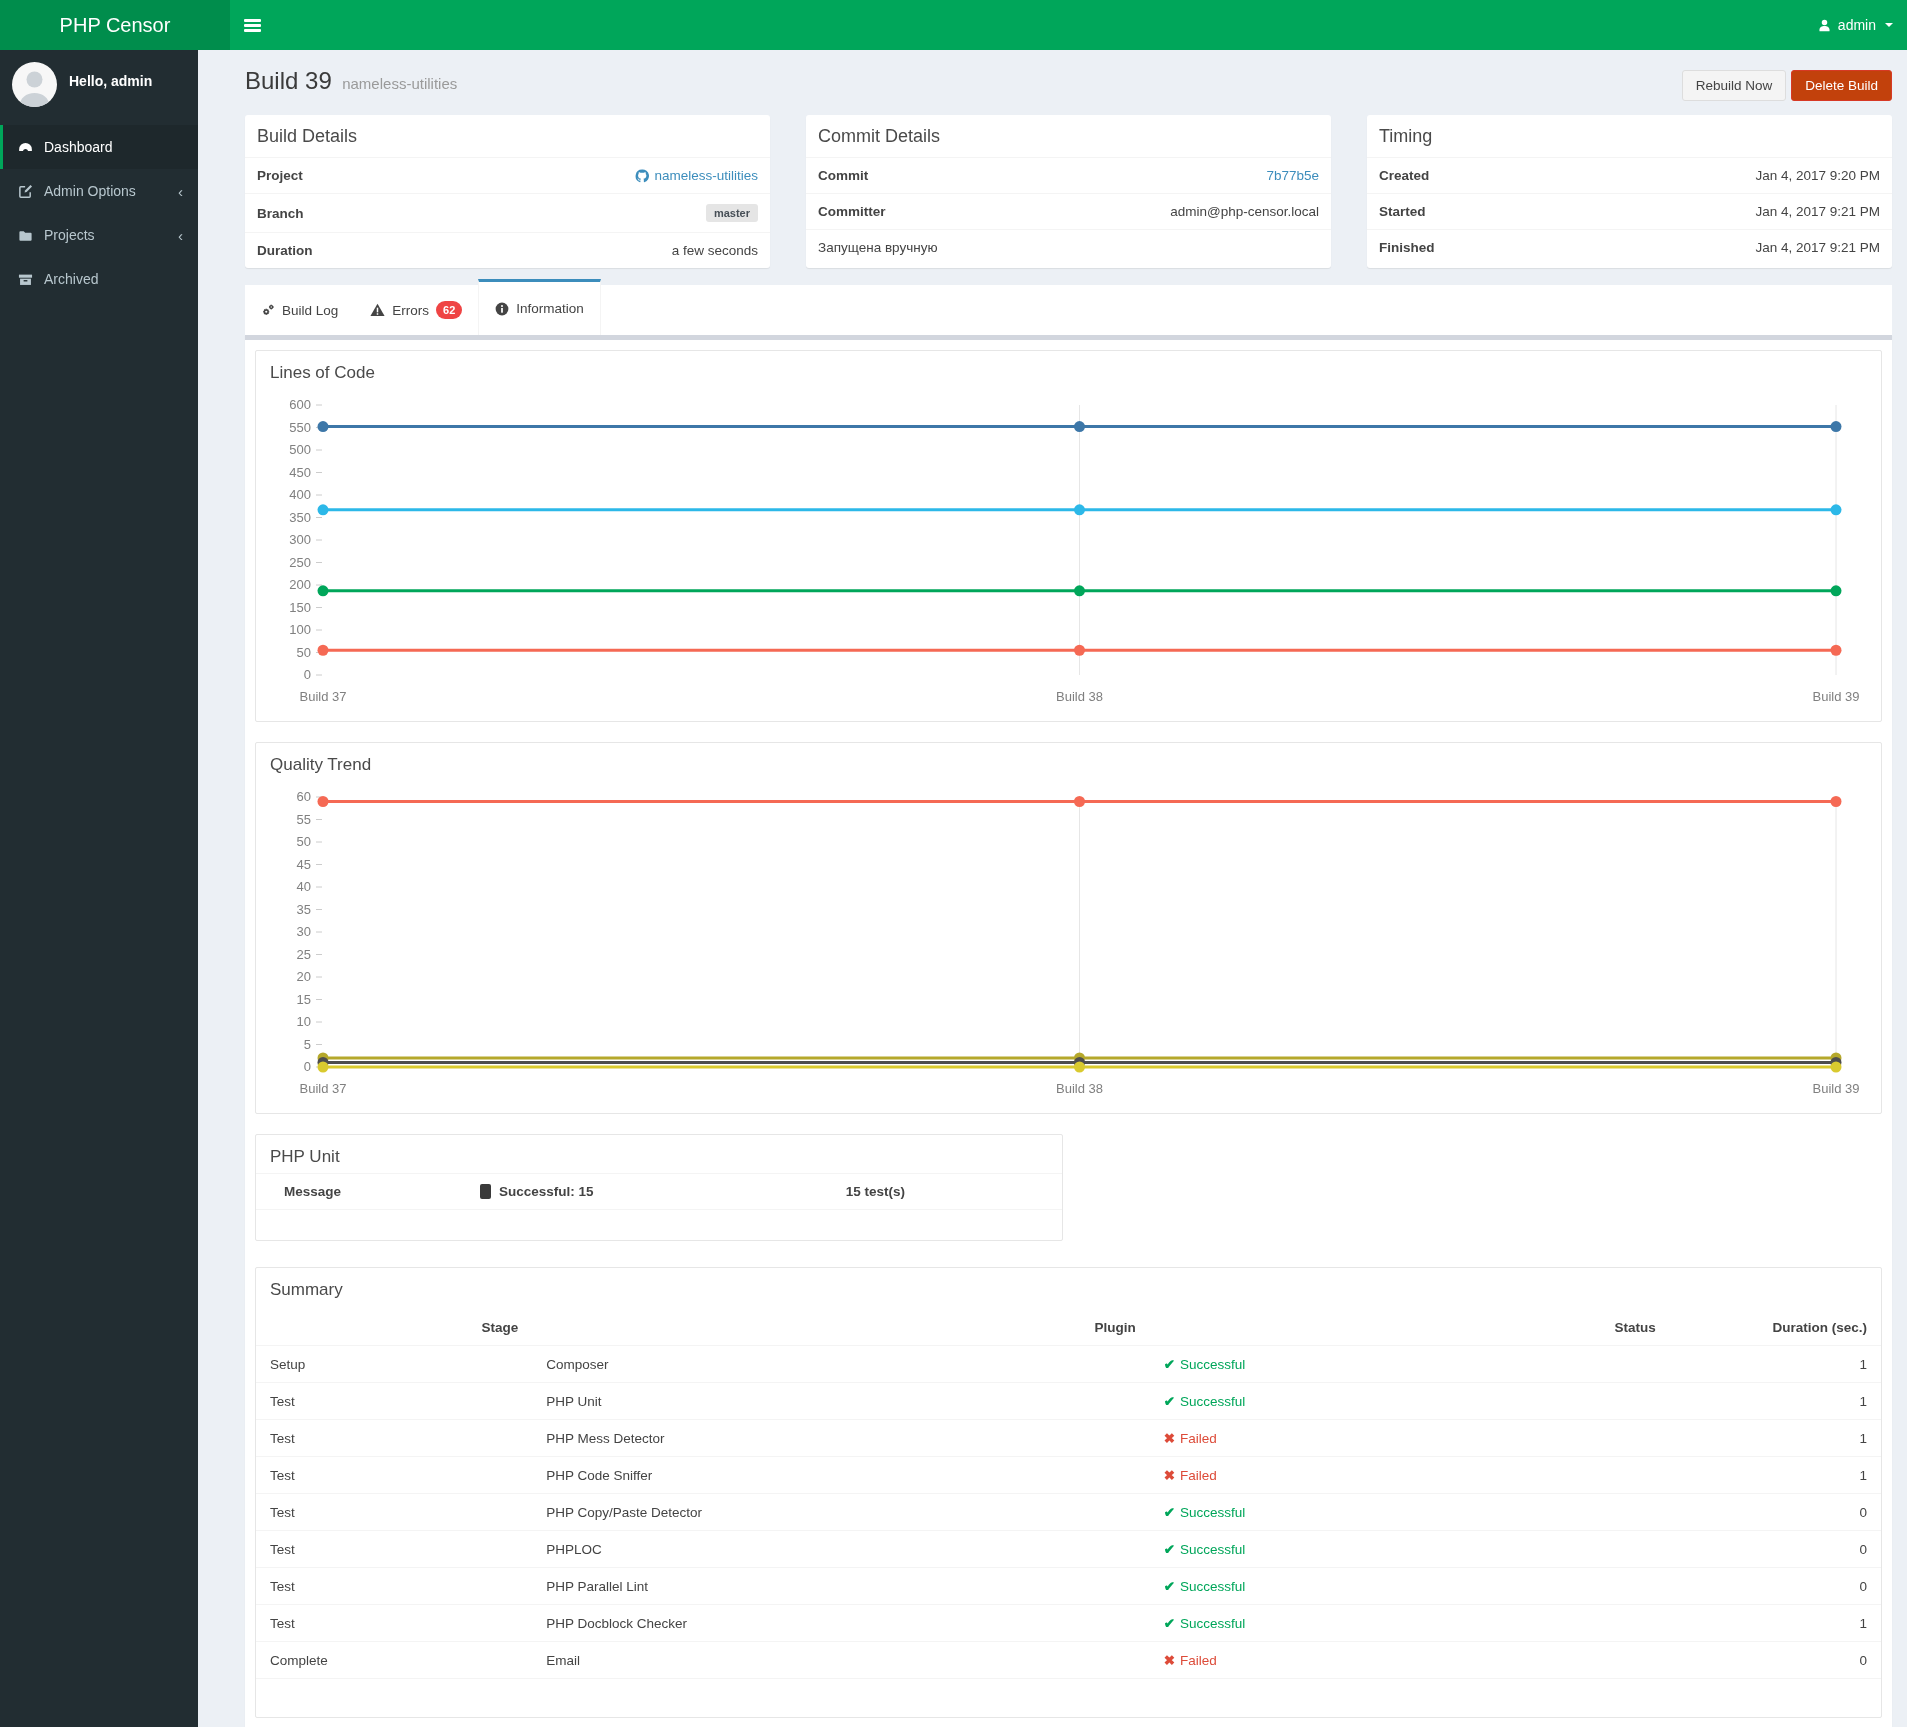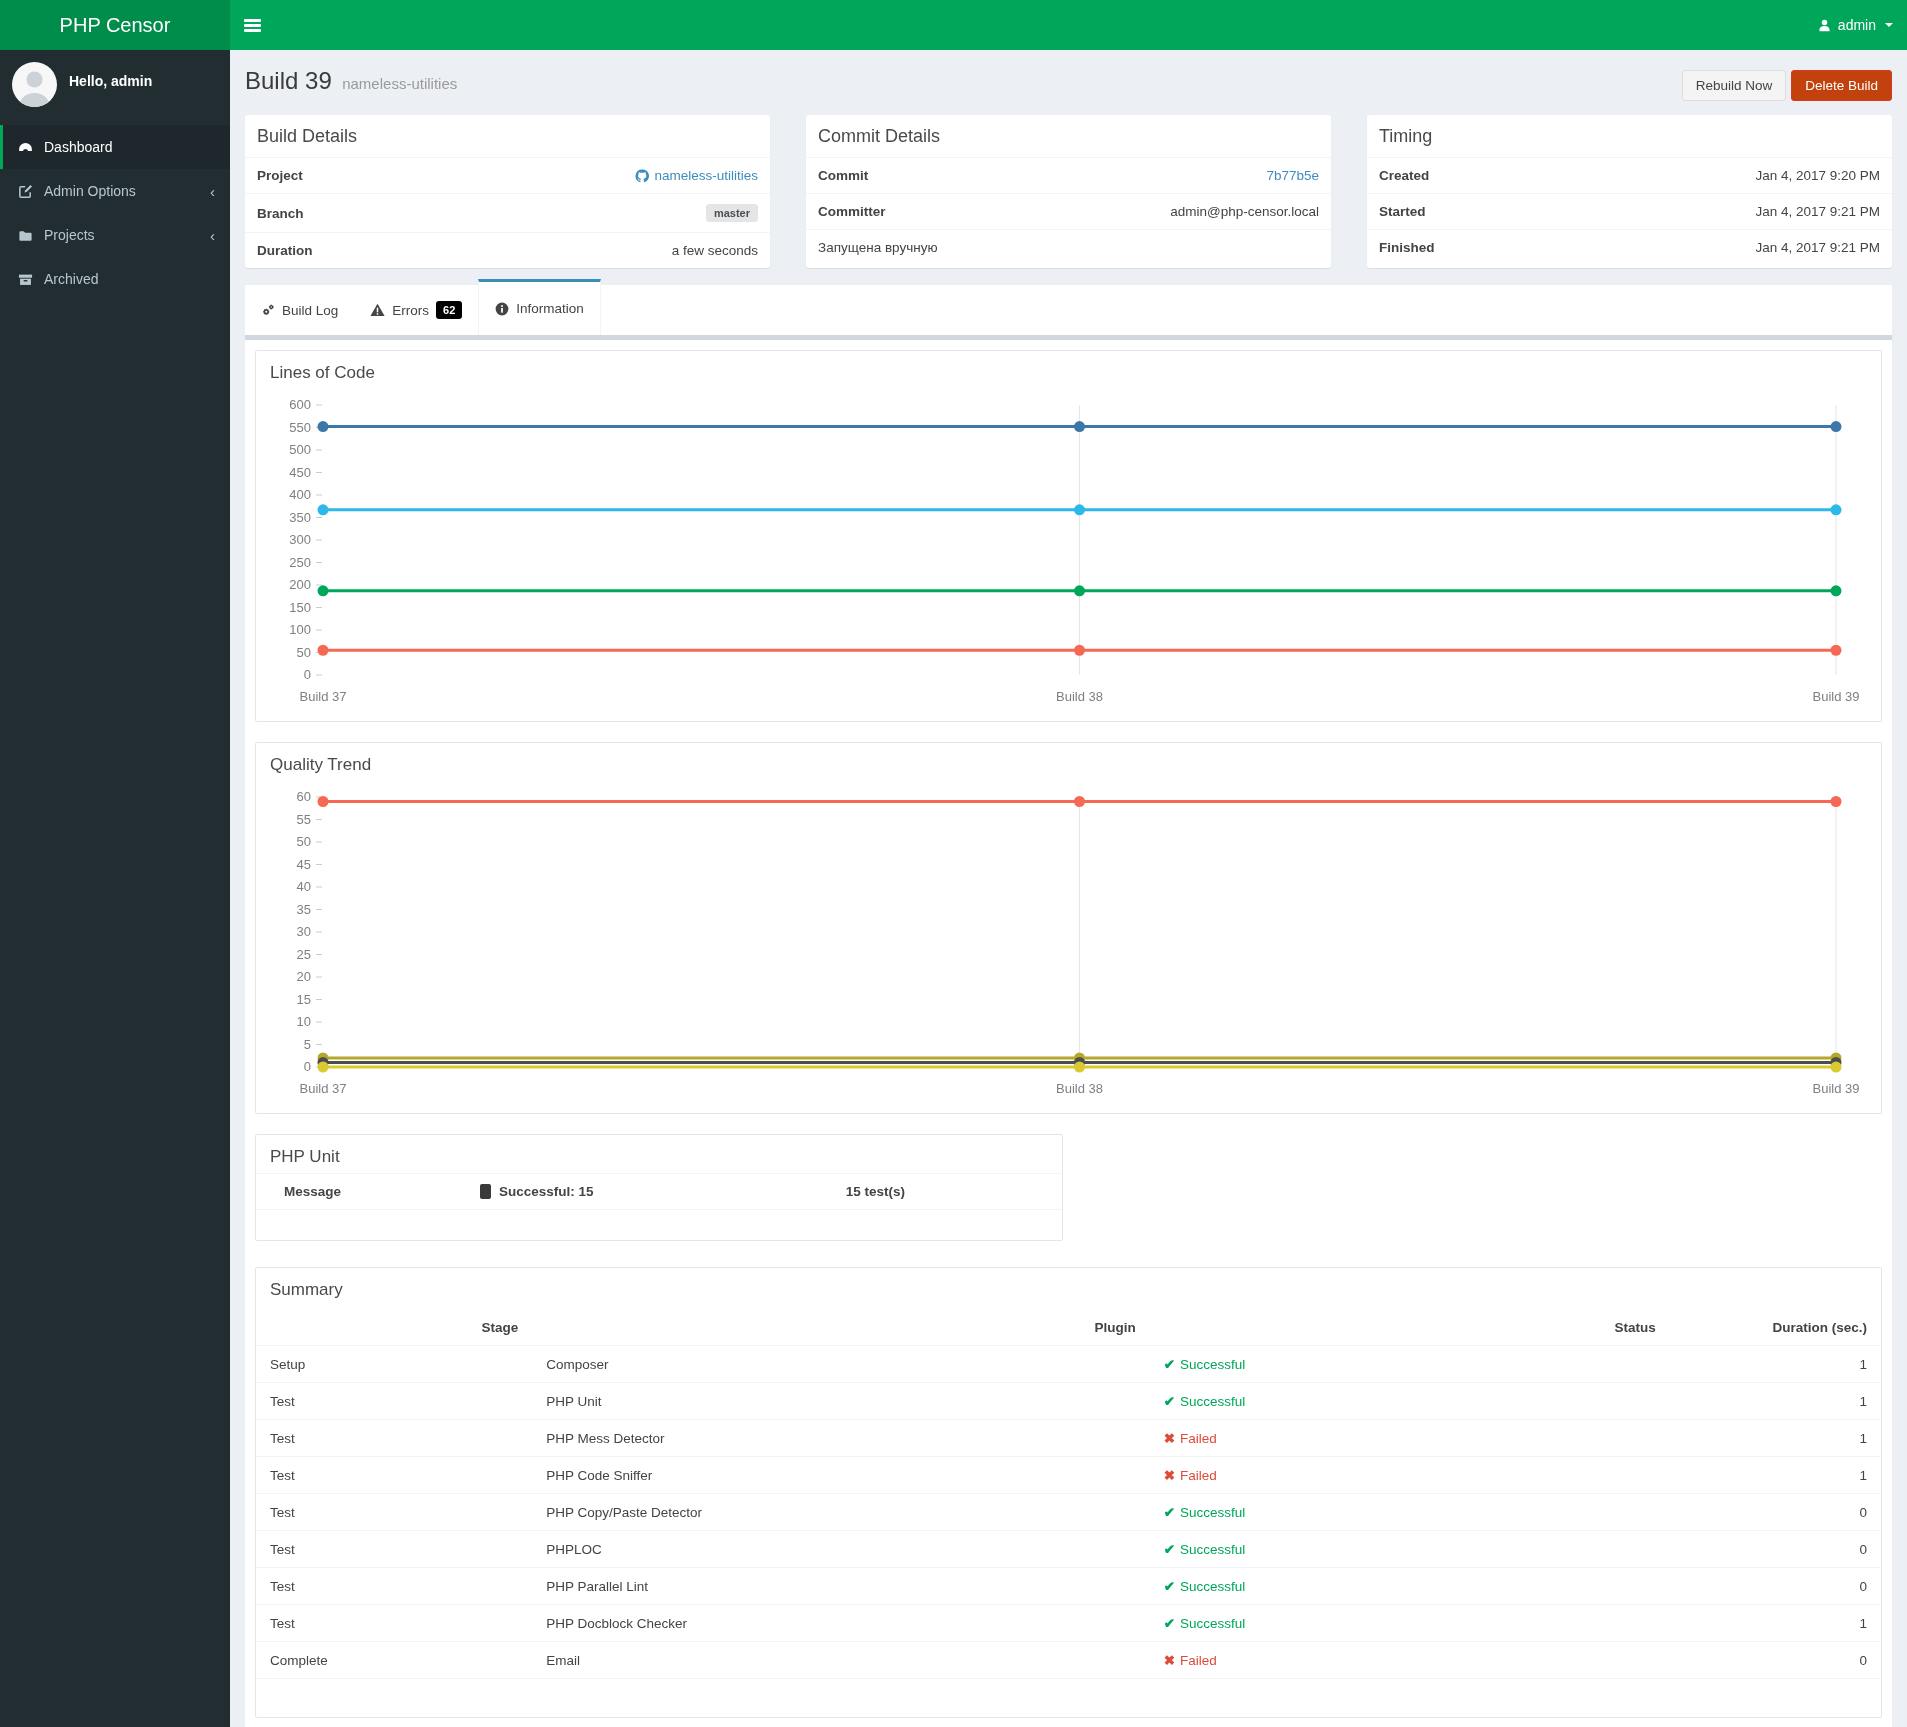--- a/index.html
+++ b/index.html
@@ -11,21 +11,21 @@
   .logo { position:absolute; left:0; top:0; width:230px; height:50px; background:#008d4c; color:#fff;
           font-size:20px; text-align:center; line-height:50px; font-weight:400; }
   .hamburger { position:absolute; left:230px; top:0; width:45px; height:50px; cursor:pointer; }
   .hamburger .bar { position:absolute; left:14px; width:17px; height:2.5px; background:#fff; border-radius:1px; }
   .hamburger .b1{top:19px} .hamburger .b2{top:24px} .hamburger .b3{top:29px}
   .user-menu { position:absolute; right:14px; top:0; height:50px; display:flex; align-items:center; gap:7px;
                color:#fff; font-size:14px; cursor:pointer; }
   .caret-down { display:inline-block; width:0; height:0; border-left:4px solid transparent; border-right:4px solid transparent; border-top:4px solid #fff; margin-left:2px; }
 
   
-  .sidebar { position:absolute; top:50px; left:0; width:230px; height:1677px; background:#222d32; z-index:20; }
+  .sidebar { position:absolute; top:50px; left:0; width:198px; height:1677px; background:#222d32; z-index:20; }
   .user-panel { display:flex; align-items:center; gap:12px; padding:12px 10px 14px 12px; }
   .user-panel .greet { color:#fff; font-weight:bold; font-size:14px; margin-top:-8px; }
   .smenu { list-style:none; margin-top:4px; }
   .smenu li { display:flex; align-items:center; gap:11px; height:44px; padding:0 15px; font-size:14px;
               color:#b8c7ce; cursor:pointer; border-left:3px solid transparent; }
   .smenu li svg { flex:0 0 15px; }
   .smenu li.active { background:#1e282c; color:#fff; border-left:3px solid #00a65a; }
   .smenu .chev { margin-left:auto; font-size:15px; color:#b8c7ce; line-height:1; }
 
   
@@ -46,21 +46,21 @@
   .ibox-row .lbl { font-weight:bold; color:#444; }
   .ibox-row .val { color:#444; }
   .link { color:#3c8dbc; text-decoration:none; cursor:pointer; }
   .gh-link { display:inline-flex; align-items:center; gap:5px; }
   .badge-gray { background:#e5e5e5; color:#474f57; font-size:11px; font-weight:bold; padding:3px 8px; border-radius:3px; }
 
   
   .tabstrip { position:relative; height:50px; background:#fff; display:flex; align-items:stretch; margin-top:2px; }
   .tab { display:flex; align-items:center; gap:7px; padding:0 16px; font-size:13.5px; color:#444; cursor:pointer; }
   .tab.active { margin-top:-6px; border-top:3px solid #3c8dbc; border-left:1px solid #f4f4f4; border-right:1px solid #f4f4f4; background:#fff; }
-  .tab .err-badge { background:#000000; color:#fff; font-size:11px; font-weight:bold; padding:3px 7px; border-radius:3px; }
+  .tab .err-badge { background:#ef4444; color:#fff; font-size:11px; font-weight:bold; padding:3px 7px; border-radius:9px; }
 
   
   .tab-content-box { background:#fff; border-top:5px solid #d2d6de; padding:10px; min-height:1365px; box-shadow:0 1px 1px rgba(0,0,0,.05); }
   .panel { border:1px solid #e6e6e6; border-radius:2px; background:#fff; margin-bottom:20px; }
   .panel-title { font-size:17px; color:#4a4a4a; padding:12px 14px 6px 14px; }
   .chart-wrap { padding:4px 8px 8px 8px; }
   svg.chart { display:block; width:100%; height:320px; overflow:visible; }
   svg.chart text.tick { font-family:"Liberation Sans",sans-serif; font-size:13px; fill:#808080; }
 
   

